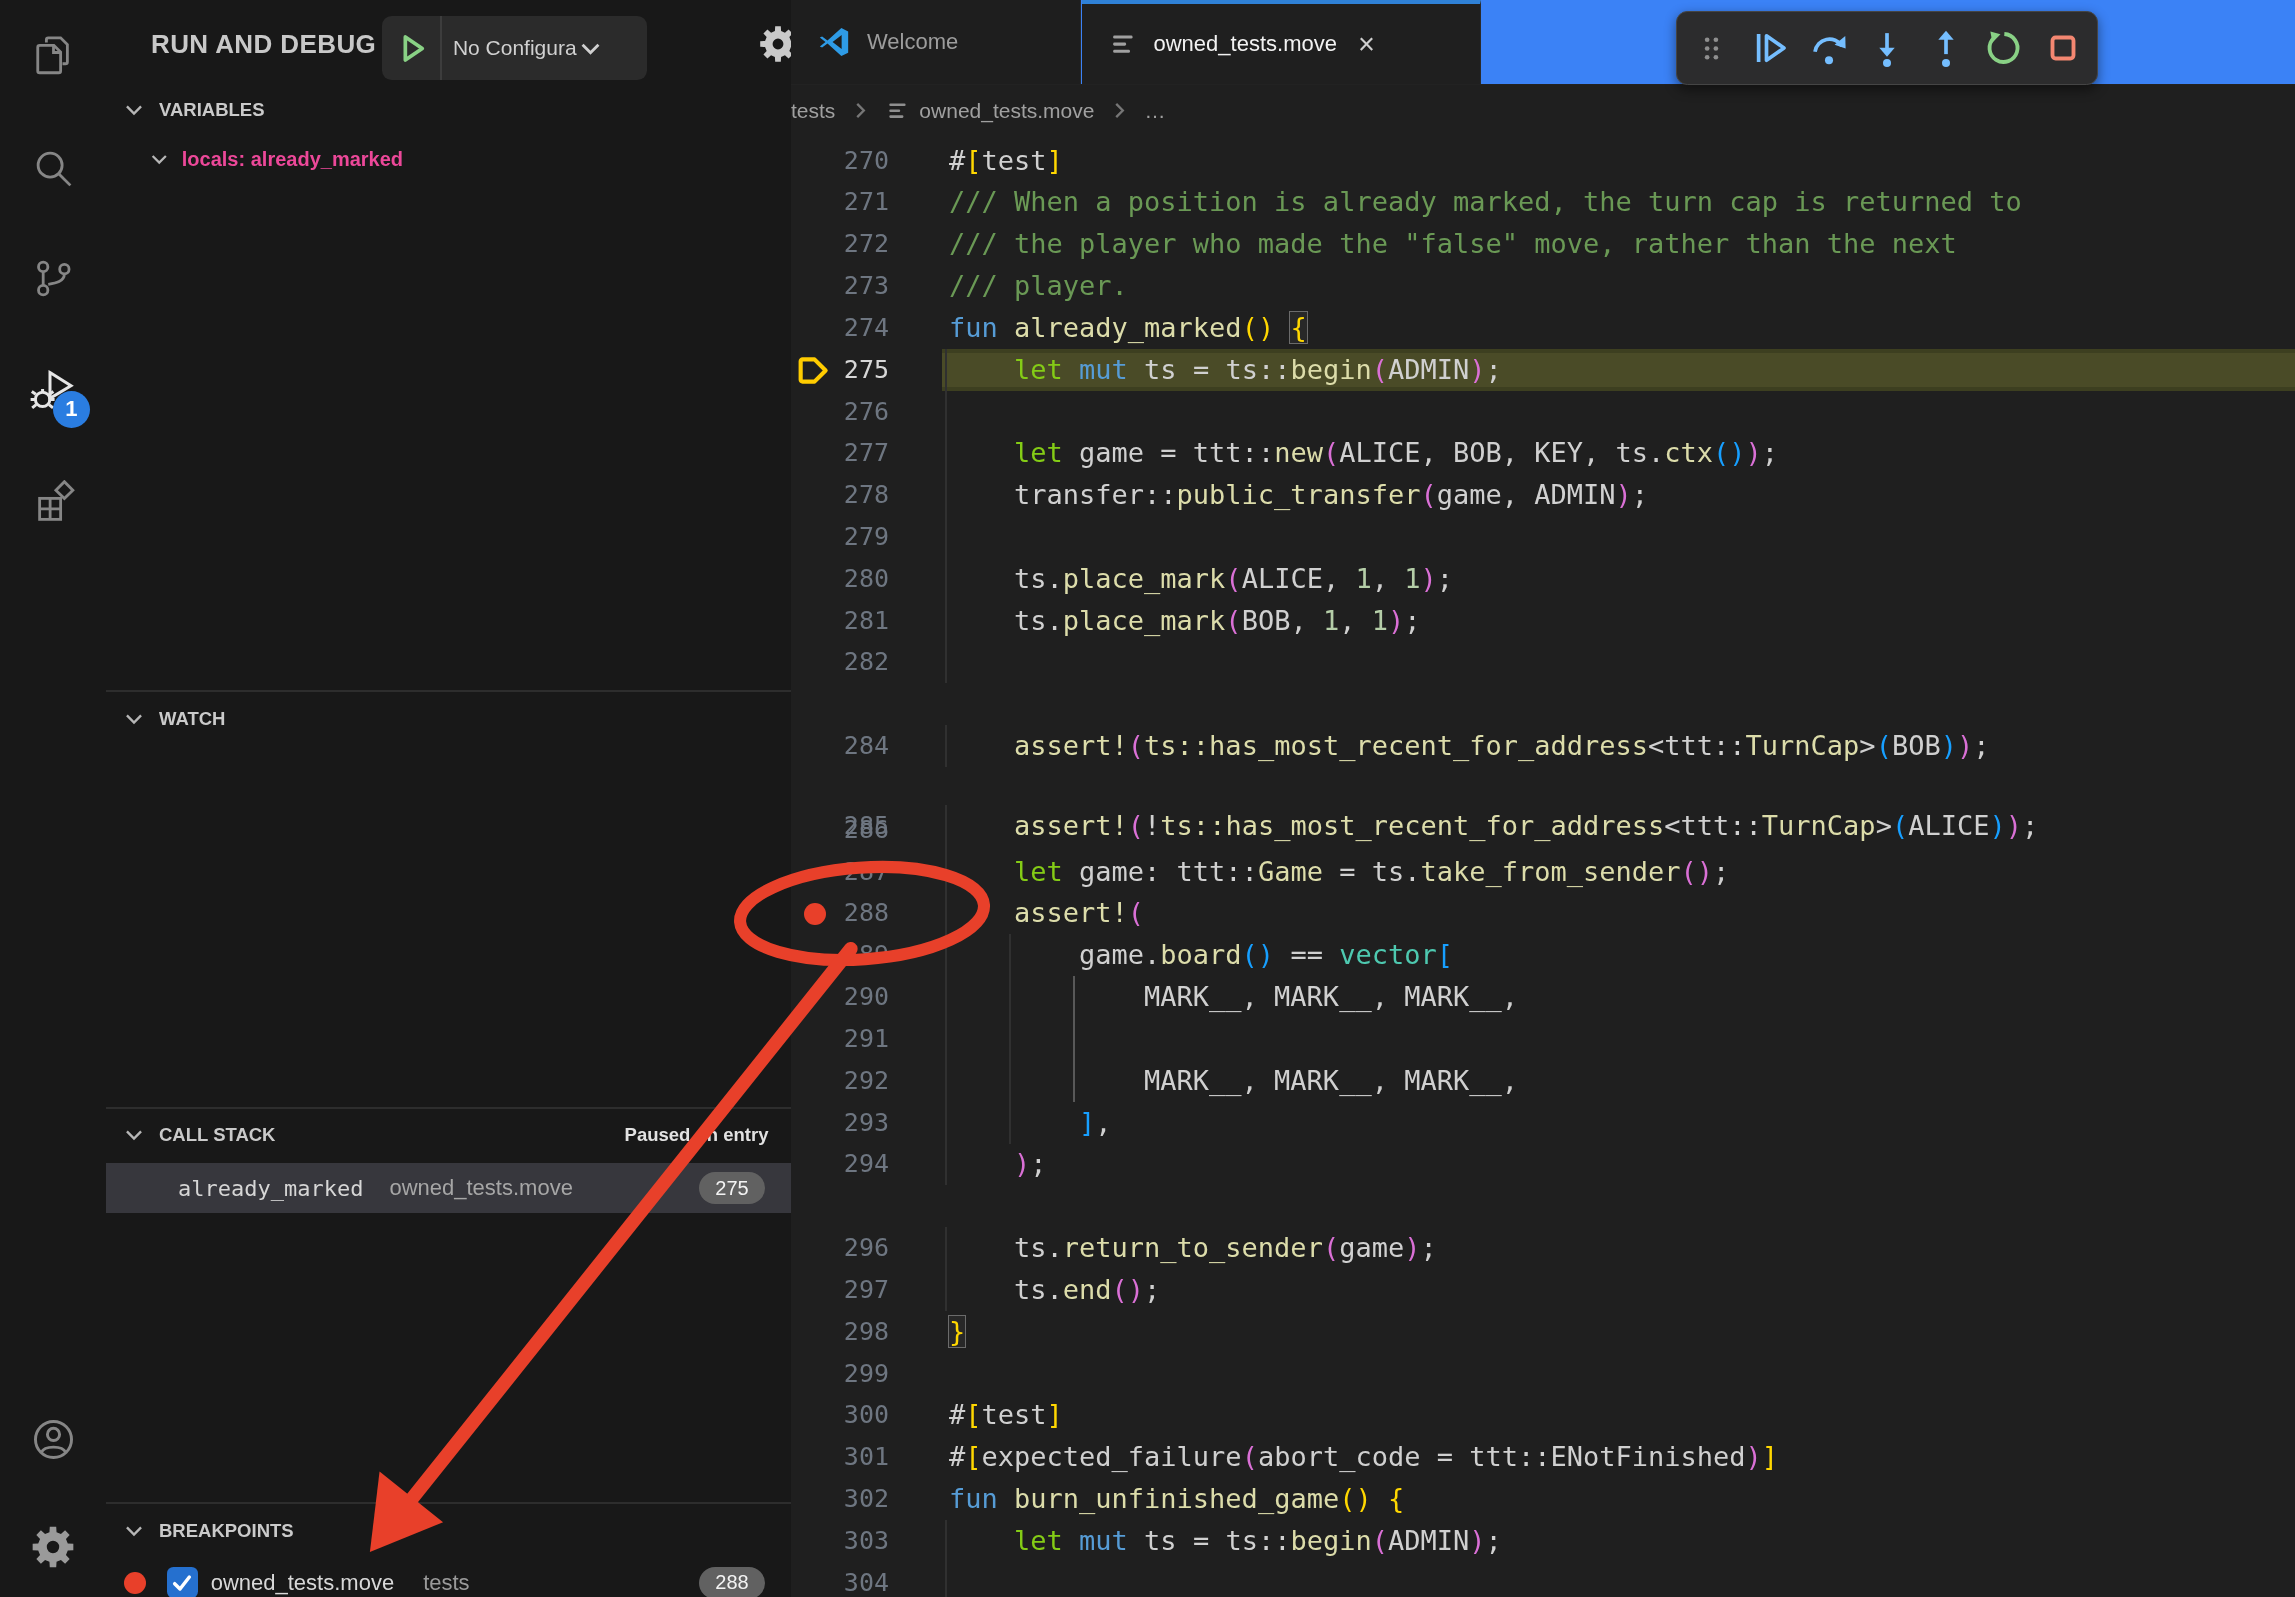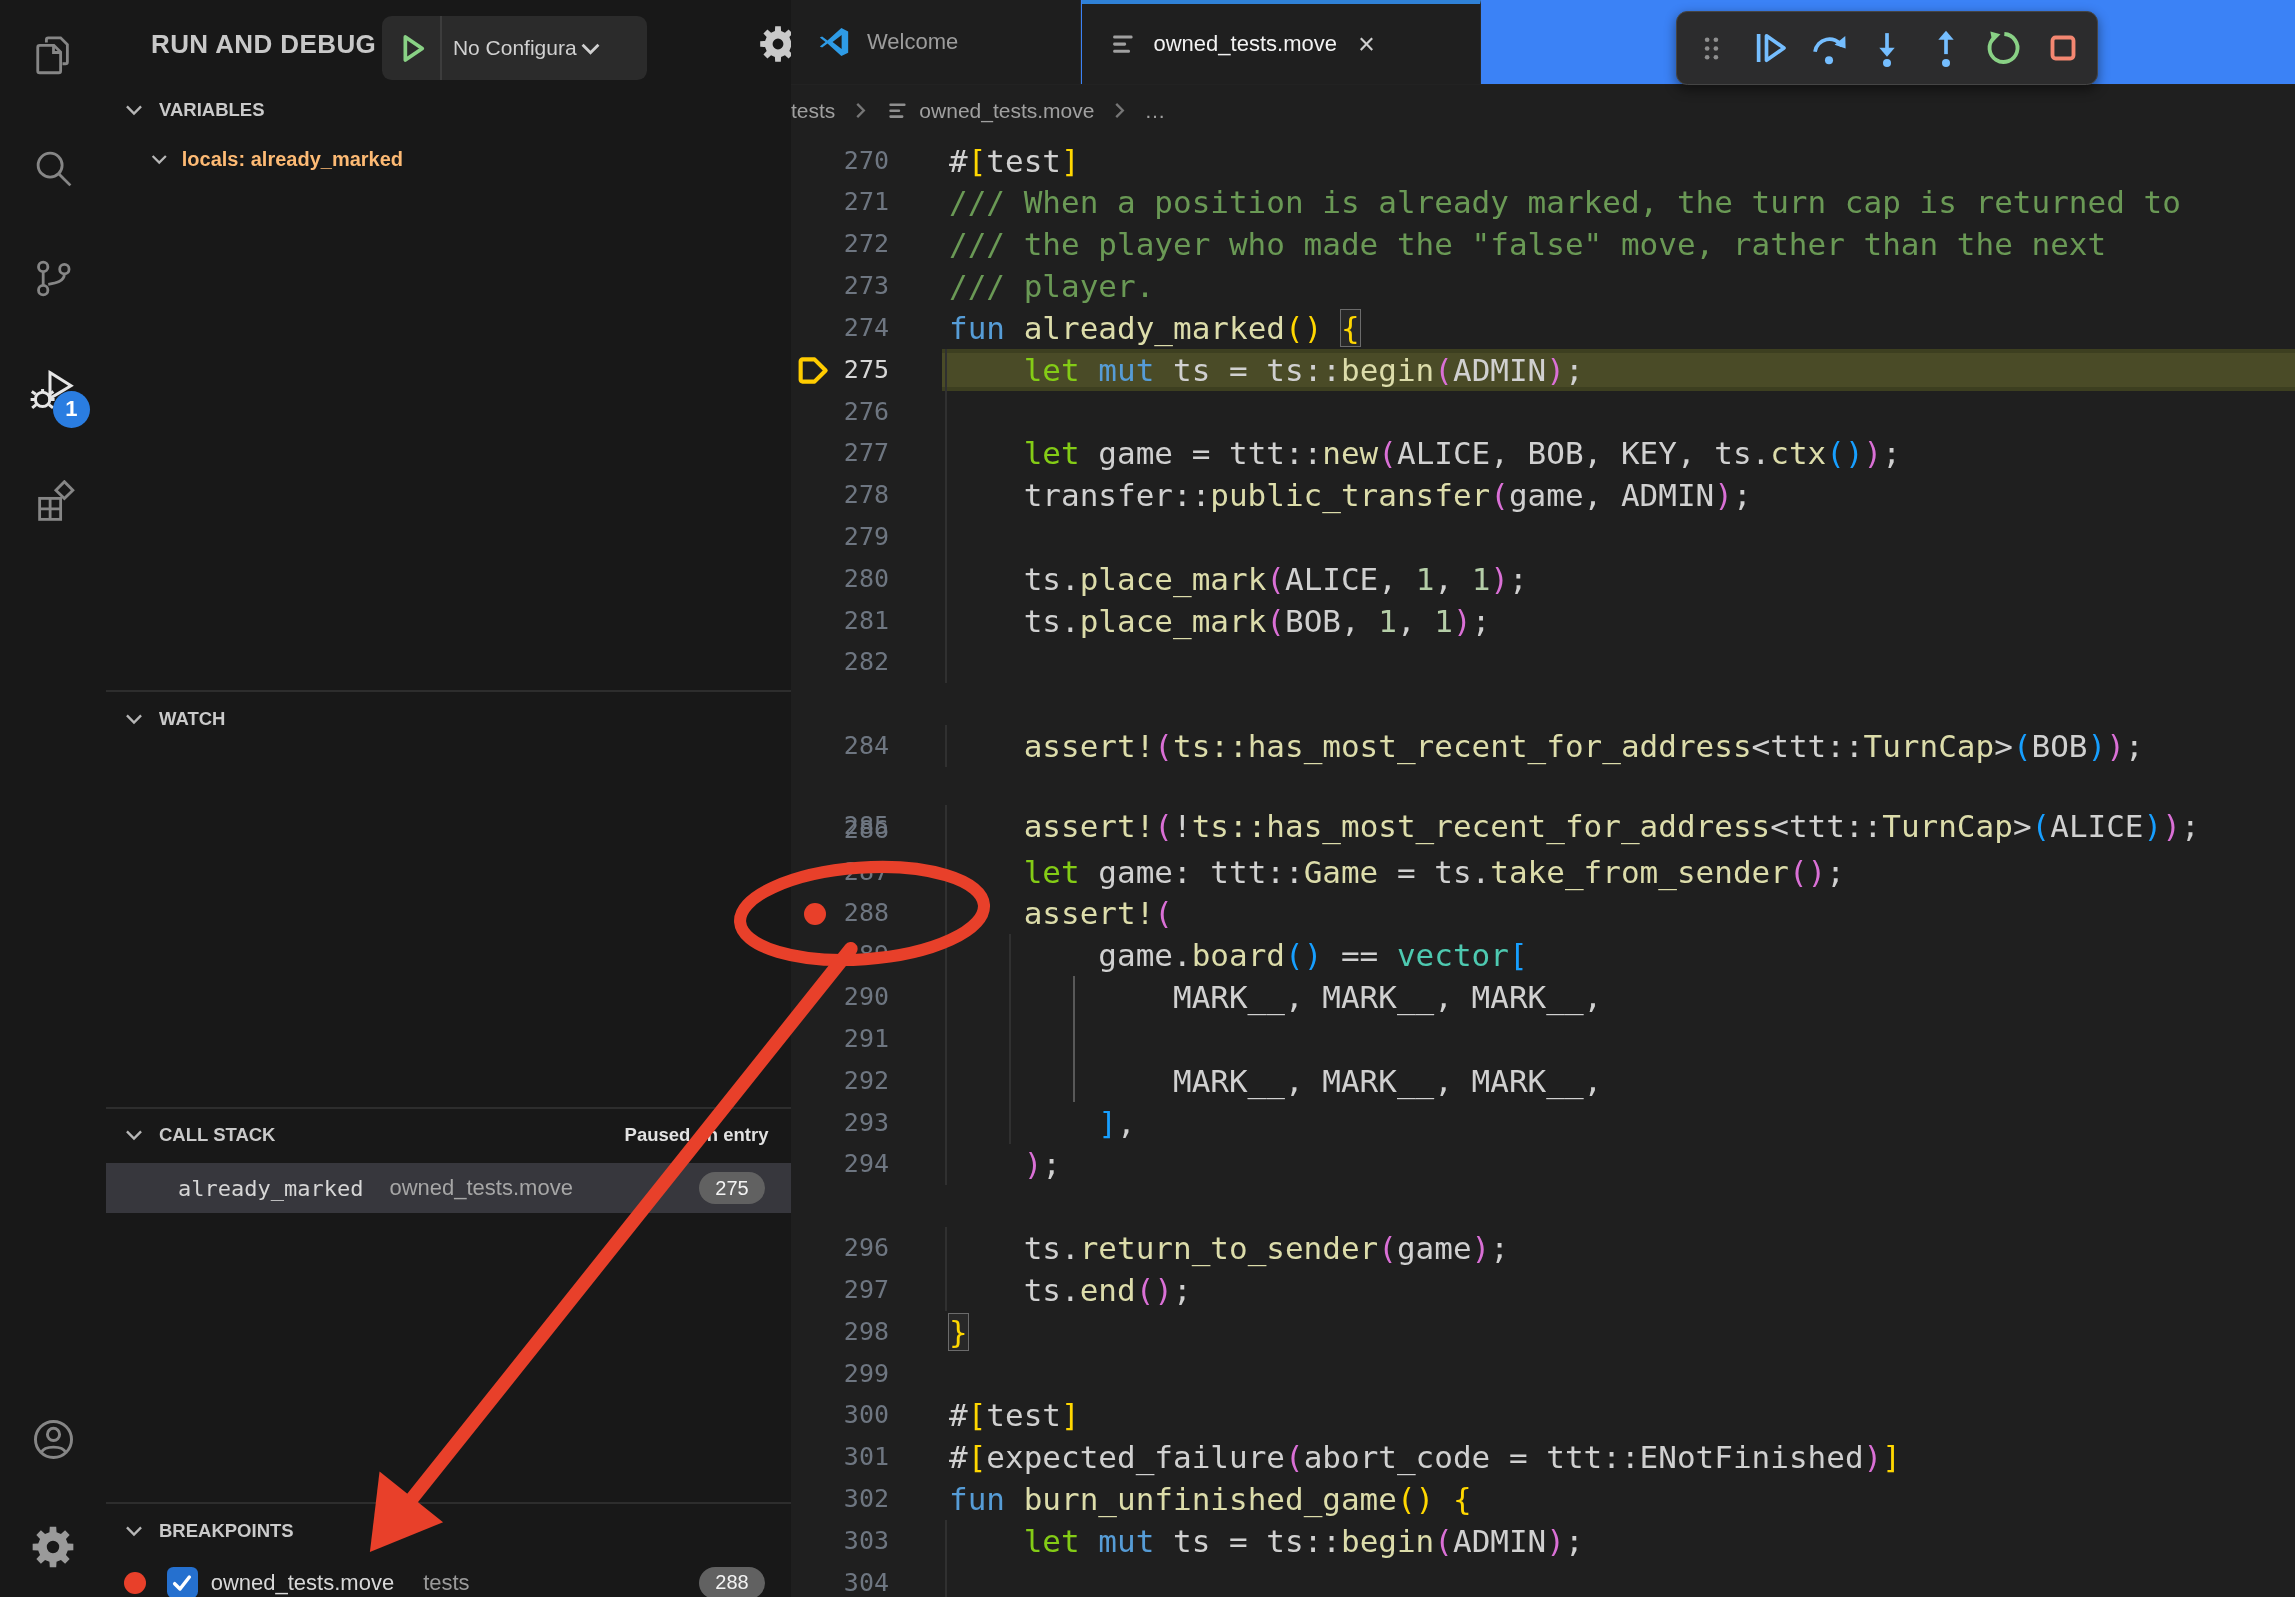--- a/index.html
+++ b/index.html
@@ -29,21 +29,21 @@
   #sb-more{left:711px;top:37px;}
   .dot3{width:7.2px;height:7.2px;border-radius:50%;background:#d4d4d4;display:inline-block;margin-right:8.8px;}
 
   .sb-sec-line{left:0;width:685px;height:1.6px;background:#2d2d2d;}
   .sb-header{left:0;width:685px;height:43px;display:flex;align-items:center;}
   .sb-header .chev{margin-left:16px;}
   .sb-header .lbl{margin-left:13px;font-size:18.5px;font-weight:bold;color:#cacaca;}
   .sb-status{position:absolute;right:22.5px;font-size:18.5px;font-weight:bold;color:#e2e2e2;}
 
   #row-locals{left:0;top:138px;width:685px;height:42px;display:flex;align-items:center;}
-  #row-locals .lbl{margin-left:11.3px;font-size:20px;font-weight:600;color:#fdba74;}
+  #row-locals .lbl{margin-left:11.3px;font-size:20px;font-weight:600;color:#ec4899;}
   #row-locals .chev{margin-left:42px;}
 
   #cs-row{left:0;top:1163px;width:685px;height:50px;background:#37373d;display:flex;align-items:center;}
   #cs-fn{margin-left:72px;font-family:"DejaVu Sans Mono",monospace;font-size:22px;color:#d6d6d6;}
   #cs-file{margin-left:26px;font-size:22px;color:#a6a6a6;}
   .pill{position:absolute;right:26px;min-width:40px;height:32px;border-radius:16px;background:#616161;
         color:#f3f3f3;font-size:20px;display:flex;align-items:center;justify-content:center;padding:0 13px;}
 
   #bp-row{left:0;top:1559px;width:685px;height:47px;display:flex;align-items:center;}
   #bp-dot-side{width:22px;height:22px;border-radius:50%;background:#e8402a;margin-left:17.7px;flex:none;}
@@ -74,21 +74,21 @@
                box-shadow:0 4.8px 11.3px rgba(0,0,0,.45);}
   .dbg-btn{width:48px;height:48px;display:flex;align-items:center;justify-content:center;}
 
   
   #codearea{left:0;top:138px;width:1504px;height:1459px;}
   .code-line{position:absolute;left:0;width:1504px;height:42px;}
   .lnum{position:absolute;left:0;top:0;width:98px;text-align:right;font-family:"DejaVu Sans Mono",monospace;
         font-size:25px;line-height:42px;color:#6e7681;}
   .code-line.current .lnum{color:#d7d7d7;}
   .codetext{position:absolute;left:158px;top:0;white-space:pre;font-family:"DejaVu Sans Mono",monospace;
-            font-size:31px;line-height:42px;}
+            font-size:27px;line-height:42px;}
   .guide{position:absolute;top:0;width:1.6px;height:42px;background:#303030;}
   .guide.active{background:#585858;}
   .cur-bg{position:absolute;left:151px;right:0;top:0;height:42px;background:#4a4b27;
           box-shadow:inset 0 4px 0 #3d3f20, inset 0 -4px 0 #3d3f20;}
   .bp-dot{position:absolute;left:13px;top:10.5px;width:22px;height:22px;border-radius:50%;background:#e8402a;}
   .tk-pl{color:#d0d0d0}.tk-com{color:#6a9955}.tk-kw{color:#84cc16}.tk-kwb{color:#569cd6}
   .tk-fn{color:#dcdcaa}.tk-ty{color:#4ec9b0}.tk-num{color:#b5cea8}
   .tk-b0{color:#ffd700}.tk-b1{color:#da70d6}.tk-b2{color:#179fff}
   .match{outline:1.6px solid #6b6b6b;outline-offset:0.8px;background:rgba(110,110,110,.12);}
 

